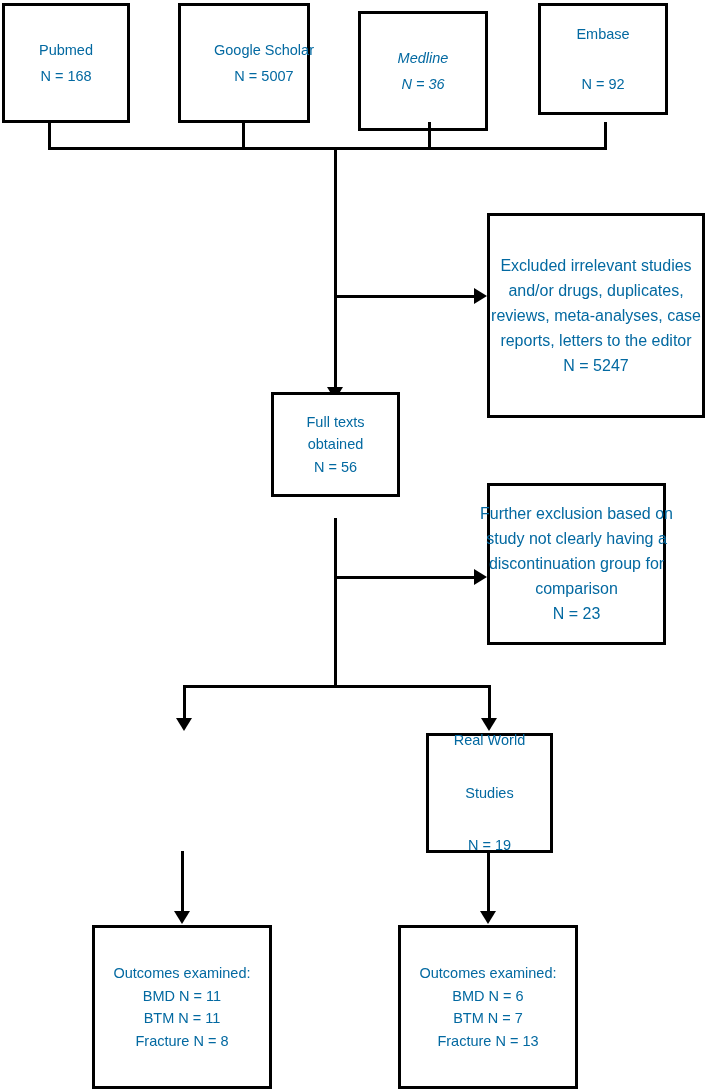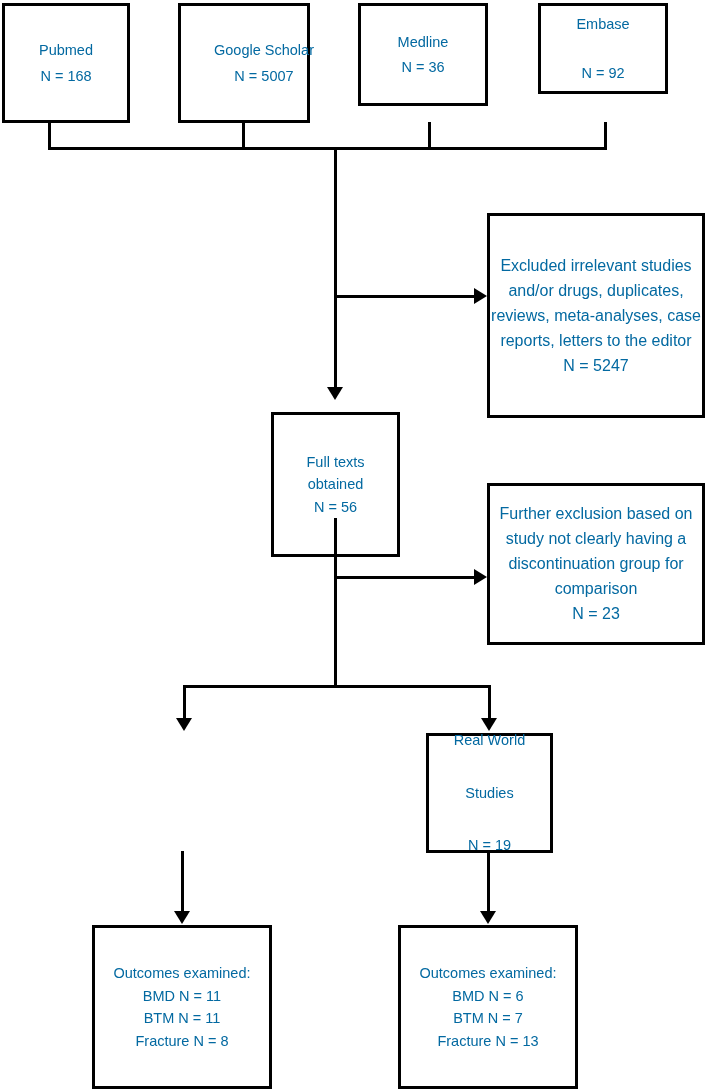--- a/index.html
+++ b/index.html
@@ -75,26 +75,26 @@
   <div class="box" style="left:2px; top:3px; width:128px; height:120px;">
     <span class="line">Pubmed</span>
     <span class="line">N = 168</span>
   </div>
 
   <div class="box" style="left:178px; top:3px; width:132px; height:120px;padding-left:40px;">
     <span class="line">Google Scholar</span>
     <span class="line">N = 5007</span>
   </div>
 
-  <div class="box" style="left:358px; top:3px; width:130px; height:103px;">
+  <div class="box" style="left:358px; top:11px; width:130px; height:120px;font-style:italic;">
     <span class="line">Medline</span>
     <span class="line">N = 36</span>
   </div>
 
-  <div class="box" style="left:538px; top:3px; width:130px; height:91px;gap:24px;">
+  <div class="box" style="left:538px; top:3px; width:130px; height:112px;gap:24px;">
     <span class="line">Embase</span>
     <span class="line">N = 92</span>
   </div>
 
   <div class="vline" style="left:48px; top:122px; height:28px;"></div>
   <div class="vline" style="left:242px; top:122px; height:28px;"></div>
   <div class="vline" style="left:428px; top:122px; height:28px;"></div>
   <div class="vline" style="left:604px; top:122px; height:28px;"></div>
 
   <div class="hline" style="left:48px; top:147px; width:559px;"></div>
@@ -106,32 +106,32 @@
   <div class="arrow-right" style="left:474px; top:288px;"></div>
 
   <div class="box tight dense" style="left:487px; top:213px; width:218px; height:205px;">
     <span class="line">Excluded irrelevant studies</span>
     <span class="line">and/or drugs, duplicates,</span>
     <span class="line">reviews, meta-analyses, case</span>
     <span class="line">reports, letters to the editor</span>
     <span class="line">N = 5247</span>
   </div>
 
-  <div class="box narrowgap" style="left:271px; top:412px; width:129px; height:145px;">
+  <div class="box narrowgap" style="left:271px; top:392px; width:129px; height:105px;">
     <span class="line">Full texts</span>
     <span class="line">obtained</span>
     <span class="line">N = 56</span>
   </div>
 
   <div class="vline" style="left:334px; top:518px; height:170px;"></div>
 
   <div class="hline" style="left:334px; top:576px; width:142px;"></div>
   <div class="arrow-right" style="left:474px; top:569px;"></div>
 
-  <div class="box tight dense" style="left:487px; top:483px; width:218px; height:162px;">
+  <div class="box tight dense" style="left:487px; top:483px; width:179px; height:162px;">
     <span class="line">Further exclusion based on</span>
     <span class="line">study not clearly having a</span>
     <span class="line">discontinuation group for</span>
     <span class="line">comparison</span>
     <span class="line">N = 23</span>
   </div>
 
   <div class="hline" style="left:183px; top:685px; width:308px;"></div>
   <div class="vline" style="left:183px; top:685px; height:35px;"></div>
   <div class="vline" style="left:488px; top:685px; height:35px;"></div>

